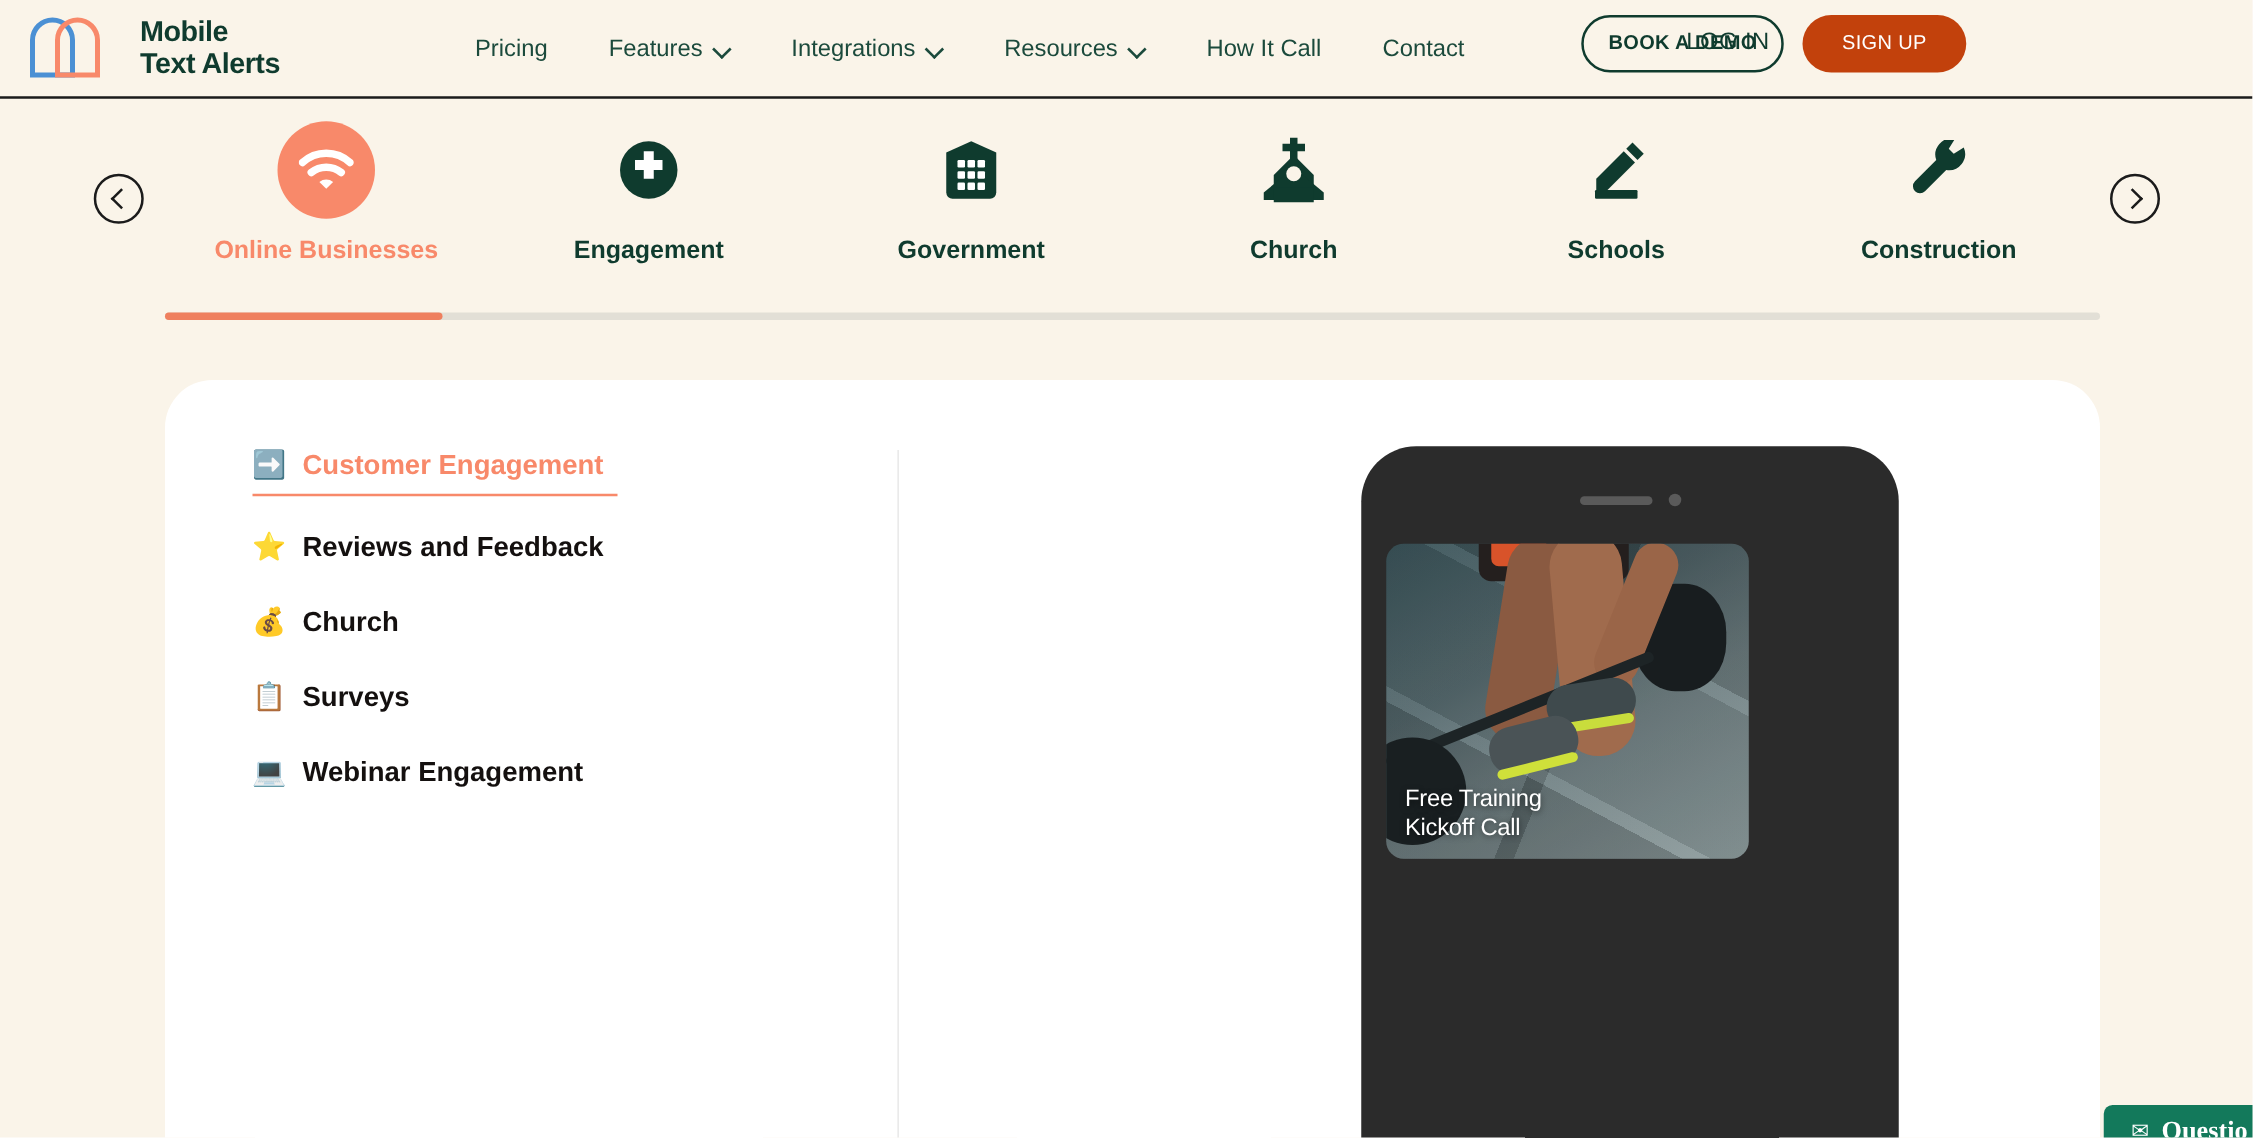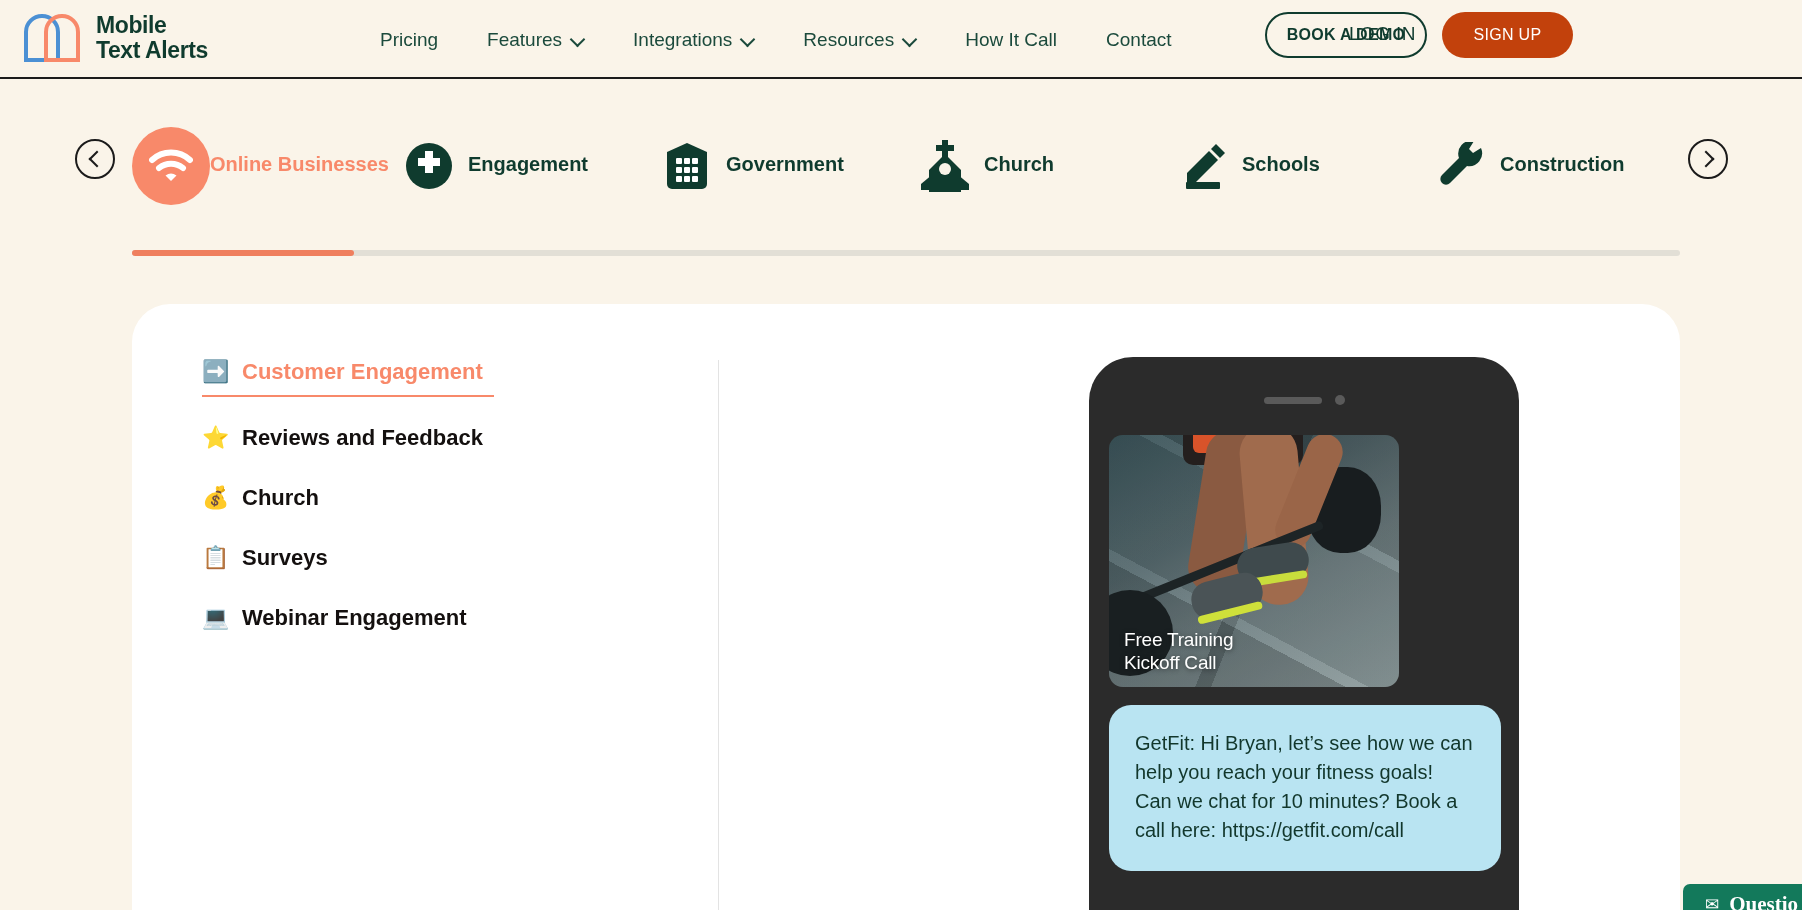--- a/index.html
+++ b/index.html
@@ -11,21 +11,21 @@
     position:relative;
   }
 
   
   .header {
     position:absolute; left:0; top:0; width:1802px; height:79px;
     background:#faf4e9;
     border-bottom:2px solid #1b1b1b;
     display:flex; align-items:center;
   }
-  .logo-wrap { position:absolute; left:22px; top:12px; display:flex; align-items:center; gap:12px; }
+  .logo-wrap { position:absolute; left:22px; top:12px; display:flex; align-items:center; gap:28px; }
   .logo-mark { width:62px; height:52px; position:relative; }
   .logo-text { font-size:23px; font-weight:bold; line-height:1.08; color:#0f3b2e; letter-spacing:-0.4px; }
 
   .nav { position:absolute; left:380px; top:0; height:79px; display:flex; align-items:center; }
   .nav-item {
     font-size:19px; color:#1b4a3c; display:flex; align-items:center; gap:9px;
     cursor:pointer; white-space:nowrap;
   }
   .nav-gap { width:49px; }
   .chev { display:inline-block; width:13px; height:13px; position:relative; }
@@ -62,21 +62,21 @@
     border-radius:50%; background:transparent; cursor:pointer;
     display:flex; align-items:center; justify-content:center;
   }
   .arrow-btn.left { left:75px; top:60px; }
   .arrow-btn.right { left:1688px; top:60px; }
   .arr { width:12px; height:12px; border-right:2.5px solid #1b1b1b; border-bottom:2.5px solid #1b1b1b; }
   .arr.l { transform:rotate(135deg); margin-left:4px; }
   .arr.r { transform:rotate(-45deg); margin-right:4px; }
 
   .cats { position:absolute; left:132px; top:0; width:1548px; height:170px; display:flex; }
-  .cat { flex:1; display:flex; flex-direction:row; align-items:center; cursor:pointer;text-align:right; }
+  .cat { flex:1; display:flex; flex-direction:column; align-items:center; cursor:pointer;text-align:right; }
   .cat-icon-box {
     width:78px; height:78px; border-radius:50%;
     display:flex; align-items:center; justify-content:center;
     margin-top:18px; margin-bottom:14px;
   }
   .cat.active .cat-icon-box { background:#f8896a; }
   .cat-label { font-size:20px; font-weight:600; color:#0f3b2e; white-space:nowrap; }
   .cat.active .cat-label { color:#f8896a; }
 
   .progress-track {
@@ -361,21 +361,20 @@
           <span class="barbell"></span>
           <span class="plate-l"></span>
           <span class="shoe-b"></span>
           <span class="shoe-a"></span>
           <div class="media-caption">
             <span>Free Training</span><br>
             <span>Kickoff Call</span>
           </div>
         </div>
 
-        <div class="bubble">GetFit: Hi Bryan, let’s see how we can help you reach your fitness goals! Can we chat for 10 minutes? Book a call here: https://getfit.com/call</div>
       </div>
     </div>
 
   </div>
 </div>
 
 <div class="chat-widget">
   <span class="env">✉</span>
   <span class="ctext">Questio</span>
 </div>

